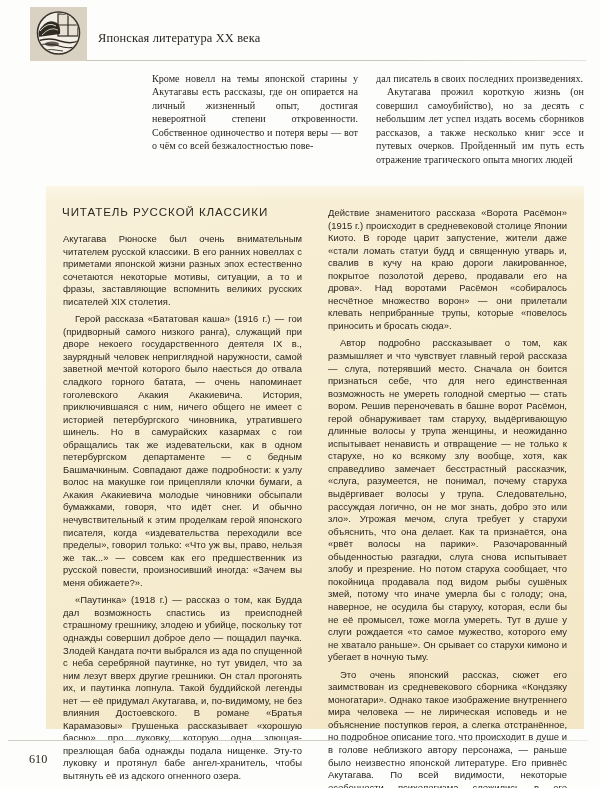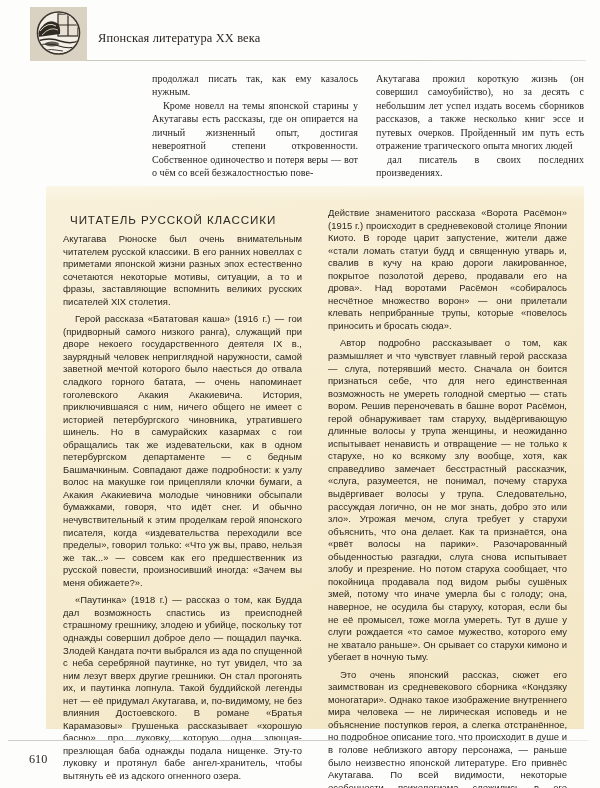--- a/index.html
+++ b/index.html
@@ -102,21 +102,21 @@
 
   .inset-title {
     position: absolute;
     left: 12px;
     top: 15px;
     font-family: "Liberation Sans", sans-serif;
     font-size: 11.6px;
     letter-spacing: 0.9px;
     color: #2d2822;
     font-weight: normal;
-    margin: 12px;
+    margin: 4px;
     white-space: nowrap;
     text-align: right;
   }
 
   .inset-col {
     position: absolute;
     font-family: "Liberation Sans", sans-serif;
     font-size: 9.45px;
     line-height: 12.55px;
     text-align: justify;
@@ -187,27 +187,26 @@
       </svg>
     </div>
 
     <div class="running-title">Японская литература XX века</div>
     <div class="head-rule"></div>
   </div>
 
   <div class="body-cols">
 
     <div class="col col-left">
-      <p>продолжал писать так, как ему казалось нужным.</p>
       <p>Кроме новелл на темы японской старины у Акутагавы есть рассказы, где он опирается на личный жизненный опыт, достигая невероятной степени откровенности. Собственное одиночество и потеря веры — вот о чём со всей безжалостностью пове-</p>
     </div>
 
     <div class="col col-right">
+      <p>дал писатель в своих последних произведениях.</p>
       <p>Акутагава прожил короткую жизнь (он совершил самоубийство), но за десять с небольшим лет успел издать восемь сборников рассказов, а также несколько книг эссе и путевых очерков. Пройденный им путь есть отражение трагического опыта многих людей</p>
-      <p>дал писатель в своих последних произведениях.</p>
     </div>
   </div>
 
   <div class="inset">
     <div class="inset-shade-top"></div>
 
     <h2 class="inset-title">ЧИТАТЕЛЬ РУССКОЙ КЛАССИКИ</h2>
 
     <div class="inset-col inset-col-left">
       <p>Акутагава Рюноске был очень внимательным читателем русской классики. В его ранних новеллах с приметами японской жизни разных эпох естественно сочетаются некоторые мотивы, ситуации, а то и фразы, заставляющие вспомнить великих русских писателей XIX столетия.</p>

